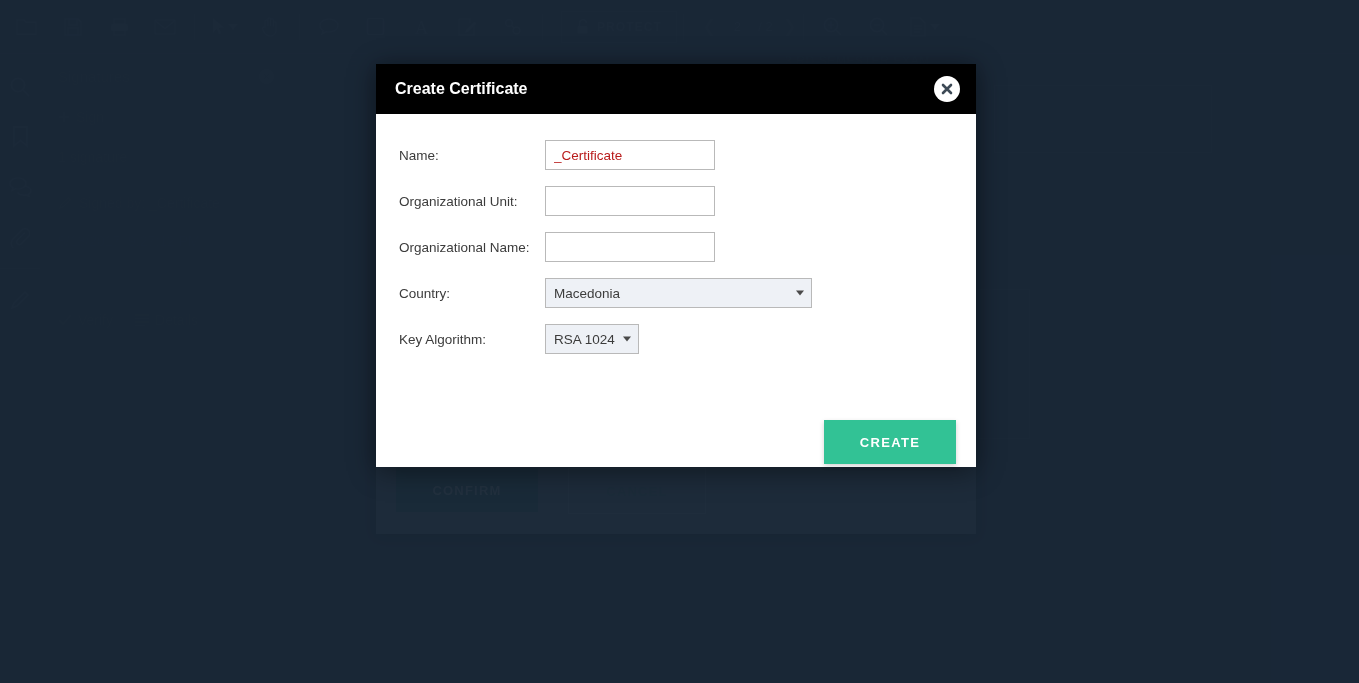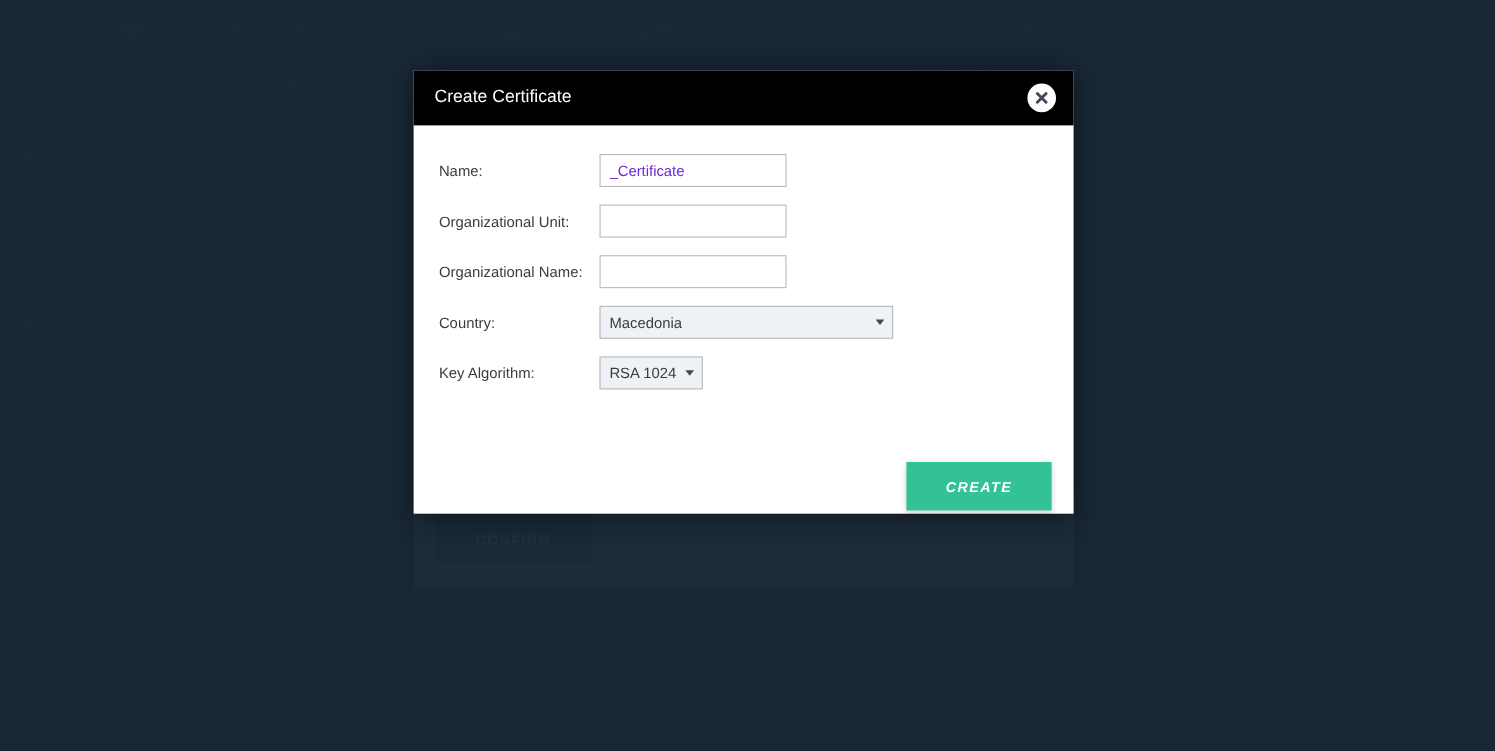--- a/index.html
+++ b/index.html
@@ -112,51 +112,51 @@
   
   #modal{
     position:absolute;left:376px;top:64px;width:600px;height:403px;
     background:#ffffff;box-shadow:0 4px 26px rgba(0,0,0,.45);
     display:flex;flex-direction:column;
   }
   .modal-header{
     height:50px;background:#000000;display:flex;align-items:center;
     justify-content:space-between;padding:0 16px 0 19px;box-sizing:border-box;flex:none;
   }
-  .modal-title{color:#ffffff;font-size:16px;font-weight:normal;}
+  .modal-title{color:#ffffff;font-size:16px;font-weight:bold;}
   .modal-close{
     width:26px;height:26px;border-radius:50%;background:#ffffff;
     display:flex;align-items:center;justify-content:center;cursor:pointer;
   }
   .modal-body{flex:1;padding:26px 0 0 0;box-sizing:border-box;position:relative;}
 
   .frow{display:flex;align-items:center;margin-bottom:16px;padding-left:23px;}
   .flabel{width:146px;font-size:13.5px;color:#3c3c3c;flex:none;}
   .finput{
     width:170px;height:30px;border:1px solid #b9b9b9;background:#fff;
-    font-size:13.5px;color:#6d28d9;padding:0 8px;box-sizing:border-box;
+    font-size:13.5px;color:#b91c1c;padding:0 8px;box-sizing:border-box;
     font-family:"Liberation Sans", sans-serif;outline:none;
   }
   .fselect{
     height:30px;border:1px solid #b9b9b9;background:#eef1f6;
     font-size:13.5px;color:#3c3c3c;padding:0 22px 0 8px;box-sizing:border-box;
     display:flex;align-items:center;position:relative;cursor:pointer;
   }
   .fselect.country{width:267px;}
   .fselect.keyalg{width:94px;}
   .fselect .selcaret{
     position:absolute;right:7px;top:50%;transform:translateY(-50%);
     width:0;height:0;border-left:4px solid transparent;border-right:4px solid transparent;
     border-top:5px solid #4a4a4a;
   }
   .modal-footer{position:absolute;right:20px;top:306px;}
   .btn-create{
     width:132px;height:44px;background:#32c295;color:#ffffff;border:none;
     font-size:13px;letter-spacing:1.3px;font-weight:bold;cursor:pointer;
-    box-shadow:0 2px 5px rgba(0,0,0,.18);font-family:"Liberation Sans", sans-serif;font-style:italic;
+    box-shadow:0 2px 5px rgba(0,0,0,.18);font-family:"Liberation Sans", sans-serif;
   }
 </style>
 </head>
 <body>
 
 <div id="app-background">
 
   <div class="toolbar">
     <div class="tb-btn">
       <svg class="tb-icon" width="22" height="20" viewBox="0 0 22 20">

